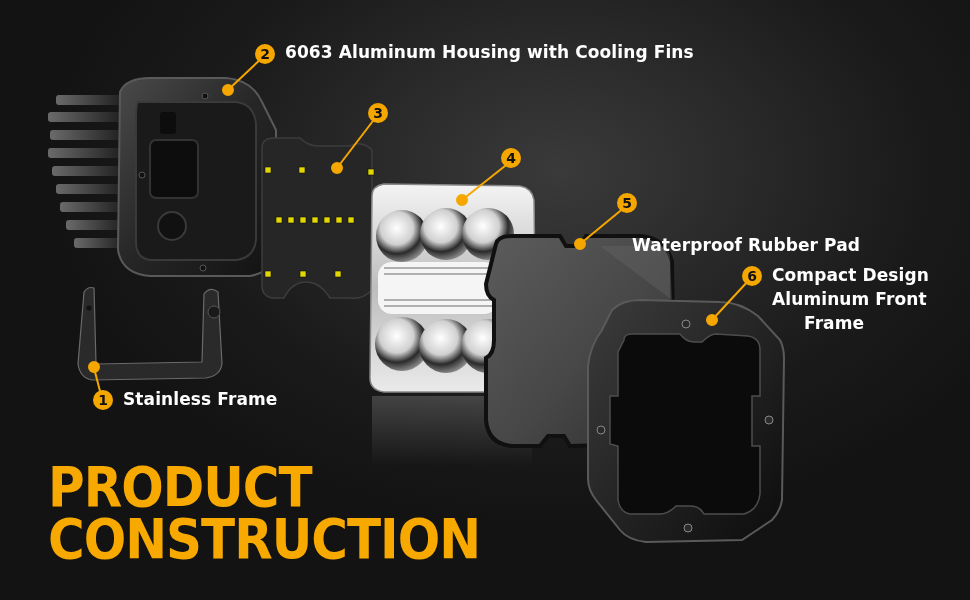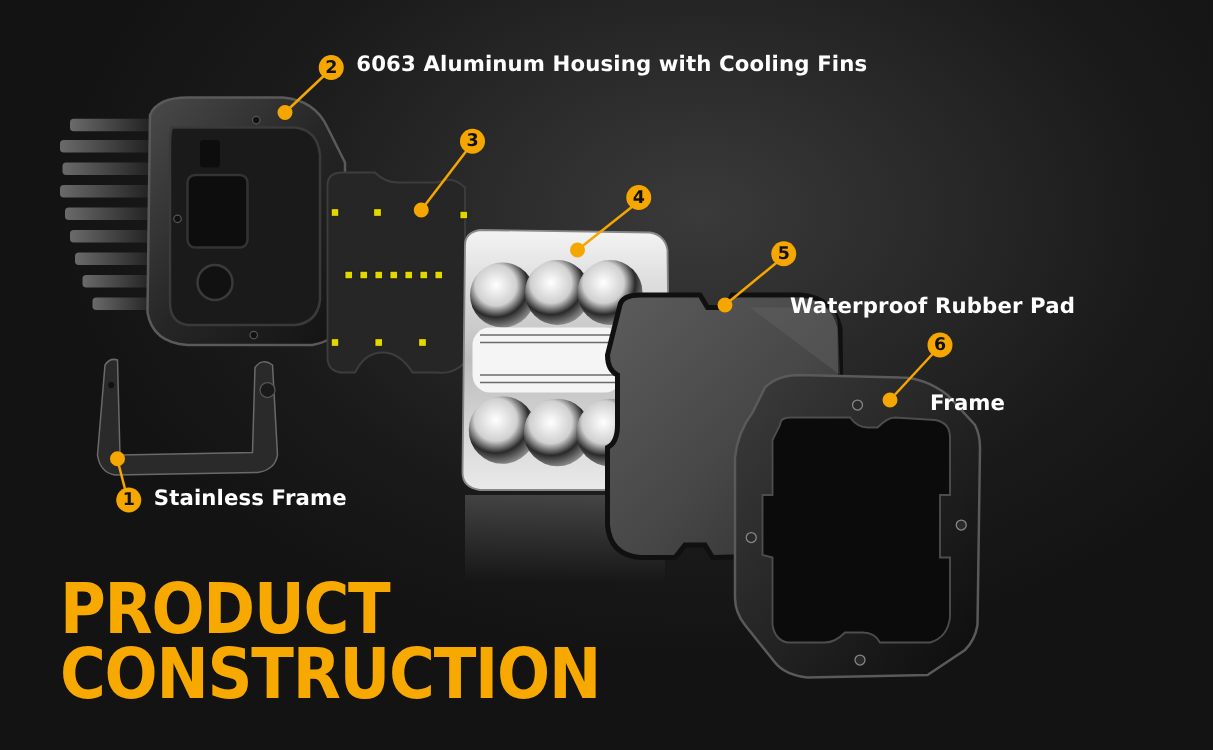--- a/index.html
+++ b/index.html
@@ -172,20 +172,22 @@
   <div class="label" style="left:285px;top:40px;">6063 Aluminum Housing with Cooling Fins</div>
 
   <div class="badge" style="left:368px;top:103px;">3</div>
 
   <div class="badge" style="left:501px;top:148px;">4</div>
 
   <div class="badge" style="left:617px;top:193px;">5</div>
   <div class="label" style="left:632px;top:189px;margin-top:44px;">Waterproof Rubber Pad</div>
 
   <div class="badge" style="left:742px;top:266px;">6</div>
-  <div class="label" style="left:744px;top:311px;">Frame</div>
+  <div class="label" style="left:772px;top:263px;">Compact Design</div>
+  <div class="label" style="left:772px;top:287px;">Aluminum Front</div>
+  <div class="label" style="left:804px;top:311px;">Frame</div>
 
   <div class="badge" style="left:93px;top:390px;">1</div>
   <div class="label" style="left:123px;top:387px;">Stainless Frame</div>
 
   <div class="title" style="top:458px;">PRODUCT</div>
   <div class="title" style="top:510px;">CONSTRUCTION</div>
 </div>
 
 </body></html>

